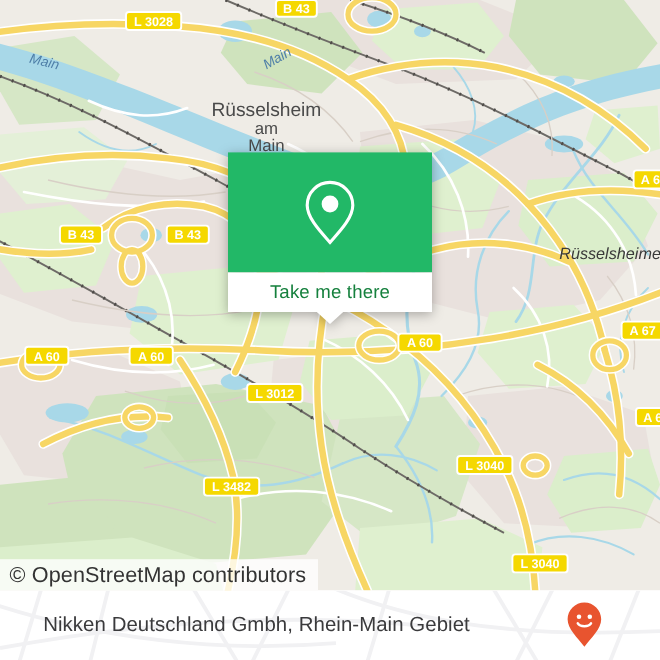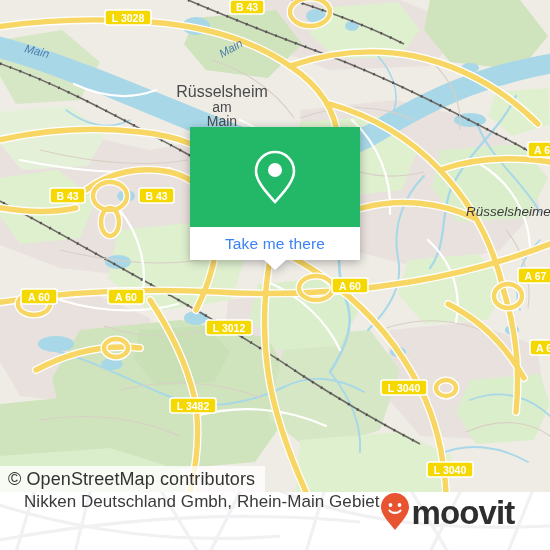--- a/index.html
+++ b/index.html
@@ -53,21 +53,21 @@
     background: #22b867;
     display: flex; align-items: center; justify-content: center;
   }
   .popup-white {
     height: 33px;
     background: #ffffff;
     display: flex; align-items: center; justify-content: center;
   }
   .popup-label {
     font-size: 15.5px;
-    color: #3b82f6;
+    color: #15803d;
     letter-spacing: 0.15px;
     white-space: nowrap;
   }
   .popup-tail {
     position: absolute;
     left: 50%; top: 133px;
     margin-left: -11px;
     width: 0; height: 0;
     border-left: 11px solid transparent;
     border-right: 11px solid transparent;
@@ -83,23 +83,23 @@
     background: #ffffff;
     overflow: hidden;
   }
   .footer-watermark {
     position: absolute; left:0; top:0; width:550px; height:58px;
     opacity: 1;
   }
   .footer-inner {
     position: relative;
     width: 520px; height: 58px;
-    display: flex; align-items: flex-start;
+    display: flex; align-items: center;
     justify-content: space-between;
-    padding: 0 18px 0 24px;
+    padding: 0 18px 0 36px;
     box-sizing: border-box;
     z-index: 3;
   }
   .footer-title {
     font-size: 17px;
     color: #3a3a3c;
     letter-spacing: 0.05px;
     white-space: nowrap;
   }
   .brand {
@@ -404,18 +404,17 @@
     </svg>
     <div class="footer-inner">
       <div class="footer-title">Nikken Deutschland Gmbh, Rhein-Main Gebiet</div>
       <div class="brand">
         <svg width="30" height="40" viewBox="0 0 30 40">
           <path d="M15 1 C7.3 1 1 7.3 1 15 C1 23 9 30 15 38 C21 30 29 23 29 15 C29 7.3 22.7 1 15 1 Z" fill="#e8542f"></path>
           <circle cx="10.5" cy="13" r="1.9" fill="#ffffff"></circle>
           <circle cx="19.5" cy="13" r="1.9" fill="#ffffff"></circle>
           <path d="M9.5 18.5 C11.5 21.6 18.5 21.6 20.5 18.5" fill="none" stroke="#ffffff" stroke-width="2.1" stroke-linecap="round"></path>
         </svg>
-        <span class="brand-word">moovit</span>
       </div>
     </div>
   </div>
 
 </div>
 
 </body></html>

